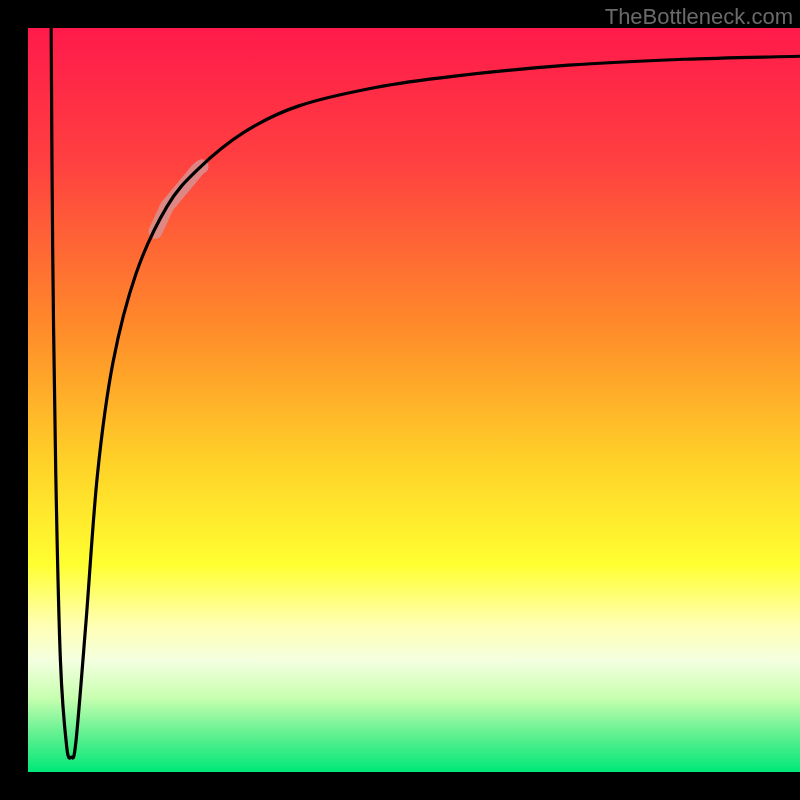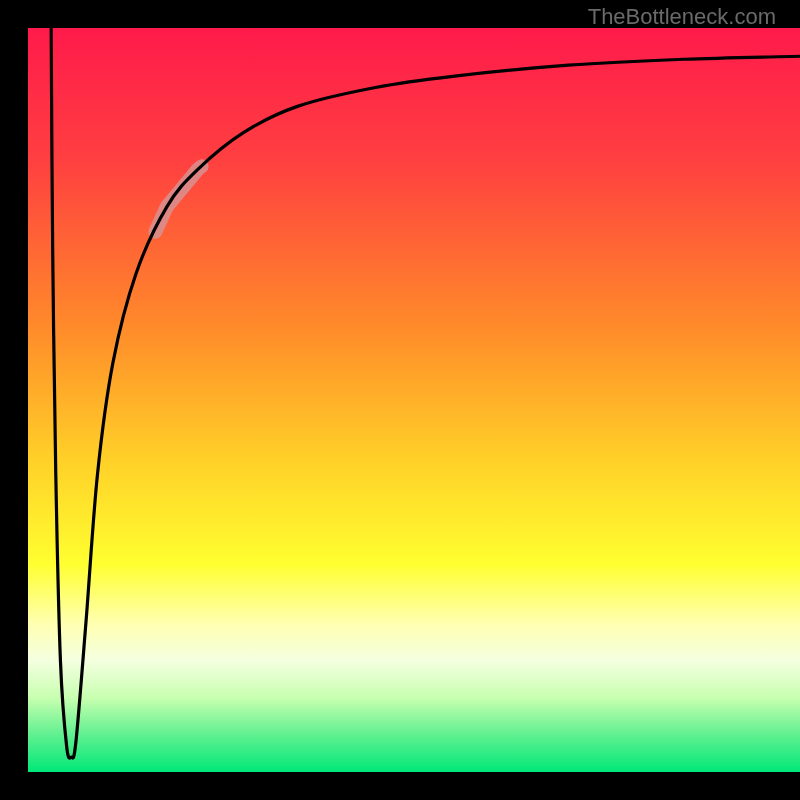--- a/index.html
+++ b/index.html
@@ -13,21 +13,21 @@
     height: 800px;
   }
   .chart-container {
     position: relative;
     width: 800px;
     height: 800px;
   }
   .watermark {
     position: absolute;
     top: 4px;
-    right: 24px;
+    right: 7px;
     font-family: Arial, Helvetica, sans-serif;
     font-size: 22px;
     color: #6a6a6a;
     font-weight: 500;
     z-index: 10;
   }
   svg {
     display: block;
   }
 </style>

